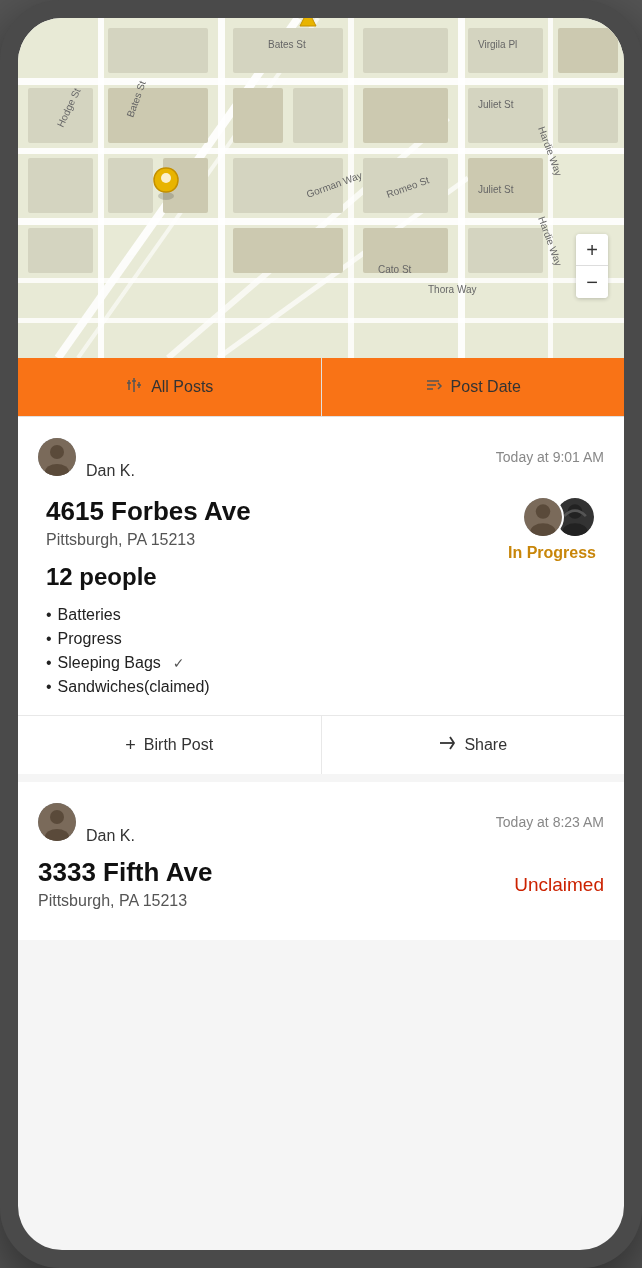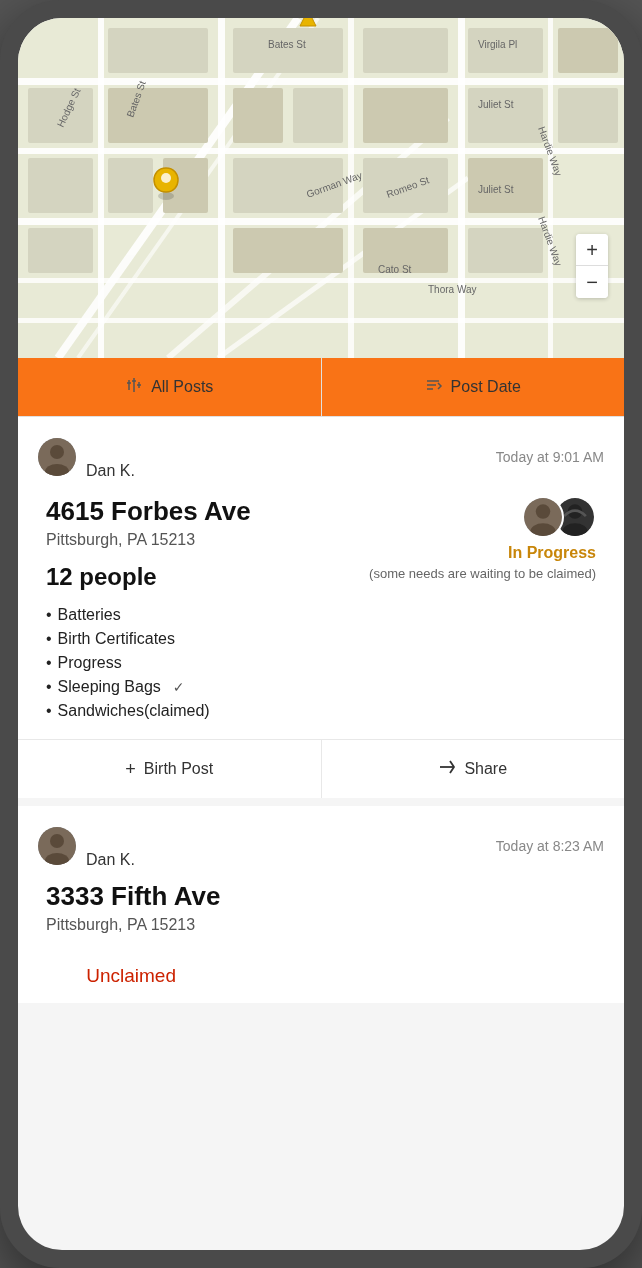--- a/index.html
+++ b/index.html
@@ -247,24 +247,23 @@
 
     
     .second-post {
       background: white;
       flex-shrink: 0;
     }
     .second-post .post-header {
       padding-bottom: 8px;
     }
     .second-post-body {
-      padding: 4px 28px 16px;
+      padding: 4px 20px 16px;
       display: flex;
       align-items: flex-start;
-      flex-direction: column;
     }
   </style>
 </head>
 <body>
 
 <div class="phone-frame">
   <div class="phone-screen">
 
     <div class="map-section">
       <svg class="map-svg" viewBox="0 0 606 340" xmlns="http://www.w3.org/2000/svg">
@@ -388,21 +387,20 @@
           <span class="post-time">Today at 9:01 AM</span>
         </div>
 
         <div class="post-body">
           <div class="post-address">
             <div class="address-main">4615 Forbes Ave</div>
             <div class="address-sub">Pittsburgh, PA 15213</div>
             <div class="people-count">12 people</div>
             <ul class="needs-list">
               <li>Batteries</li>
-              <li>Birth Certificates</li>
               <li>Progress</li>
               <li>Sleeping Bags <span class="chevron">✓</span></li>
               <li>Sandwiches(claimed)</li>
             </ul>
           </div>
           <div class="post-status-area">
             <div class="avatars-stack">
               <div class="av" style="z-index:2;">
                 <svg viewBox="0 0 42 42" xmlns="http://www.w3.org/2000/svg">
                   <circle cx="21" cy="21" r="21" fill="#7a6a5a"></circle>
@@ -413,21 +411,20 @@
               <div class="av" style="z-index:1;">
                 <svg viewBox="0 0 42 42" xmlns="http://www.w3.org/2000/svg">
                   <circle cx="21" cy="21" r="21" fill="#333"></circle>
                   <circle cx="21" cy="15" r="8" fill="#222"></circle>
                   <ellipse cx="21" cy="37" rx="14" ry="9" fill="#222"></ellipse>
                   <path d="M9,20 Q21,8 33,20" stroke="#555" stroke-width="3" fill="none"></path>
                 </svg>
               </div>
             </div>
             <div class="status-in-progress">In Progress</div>
-            <div class="status-note">(some needs are waiting to be claimed)</div>
           </div>
         </div>
 
         <div class="post-actions">
           <button class="action-btn">
             <span style="font-size:18px; font-weight:300;">+</span>
             <span>Birth Post</span>
           </button>
           <button class="action-btn">
             <span>

